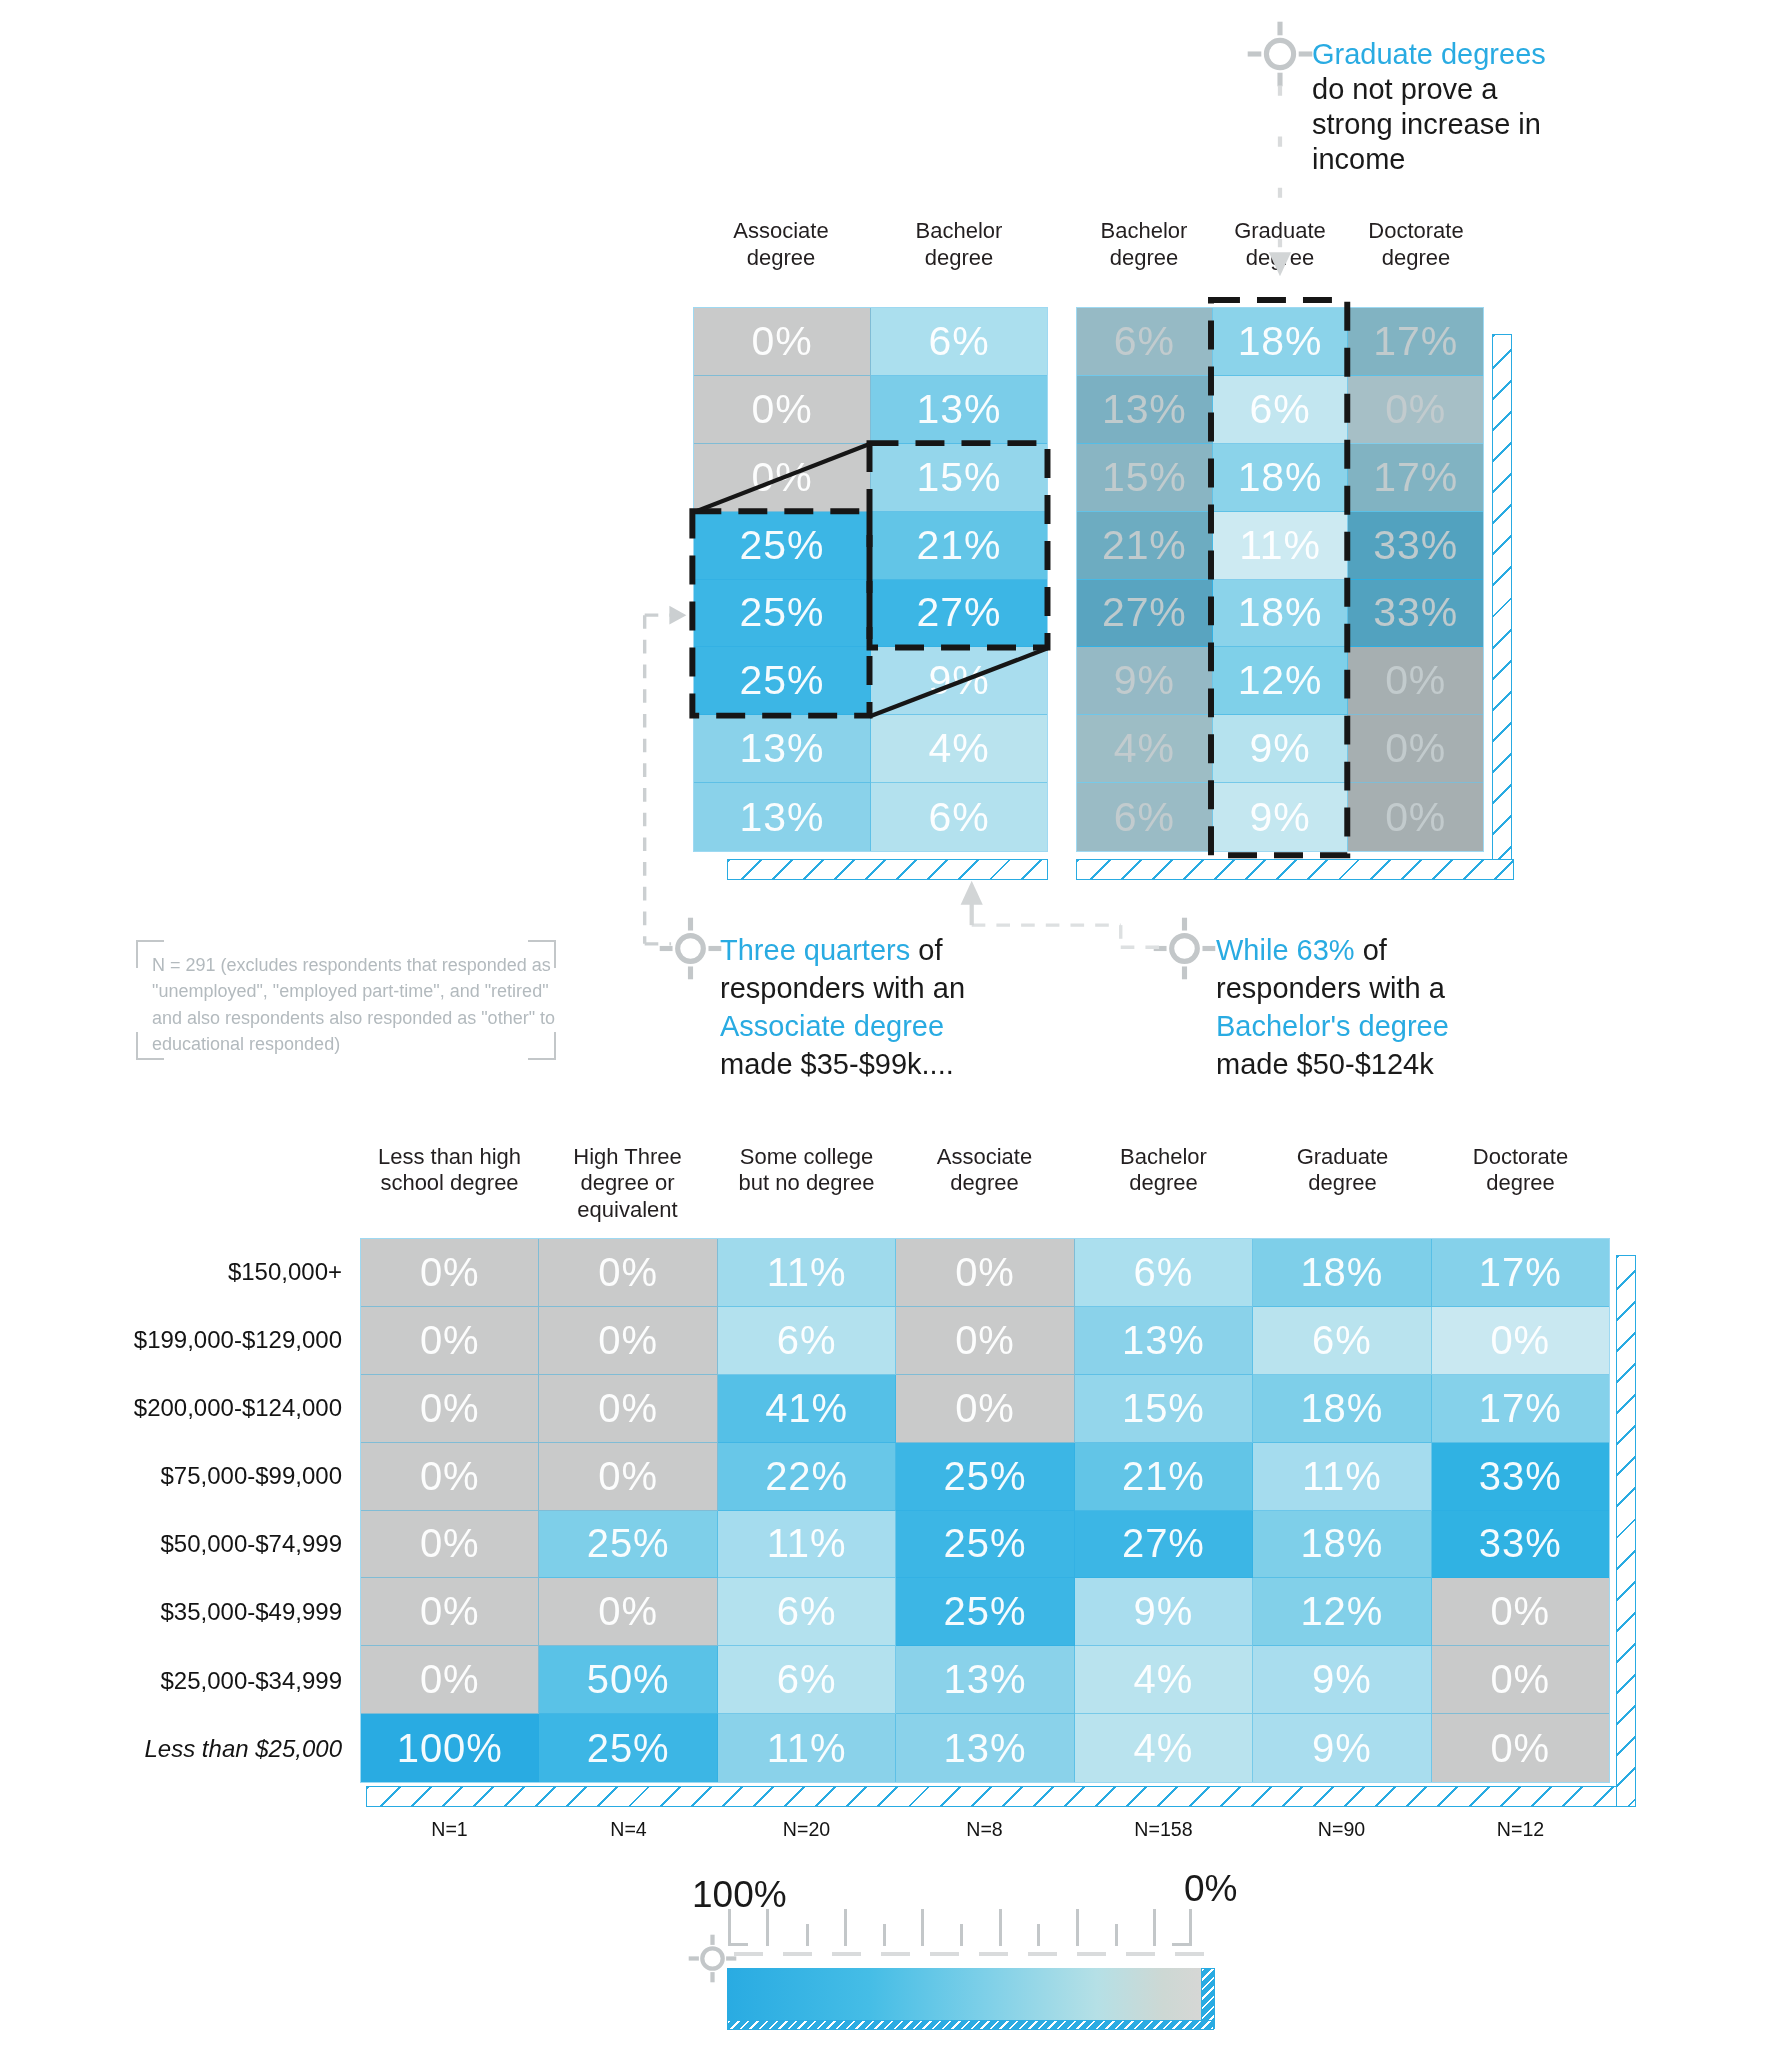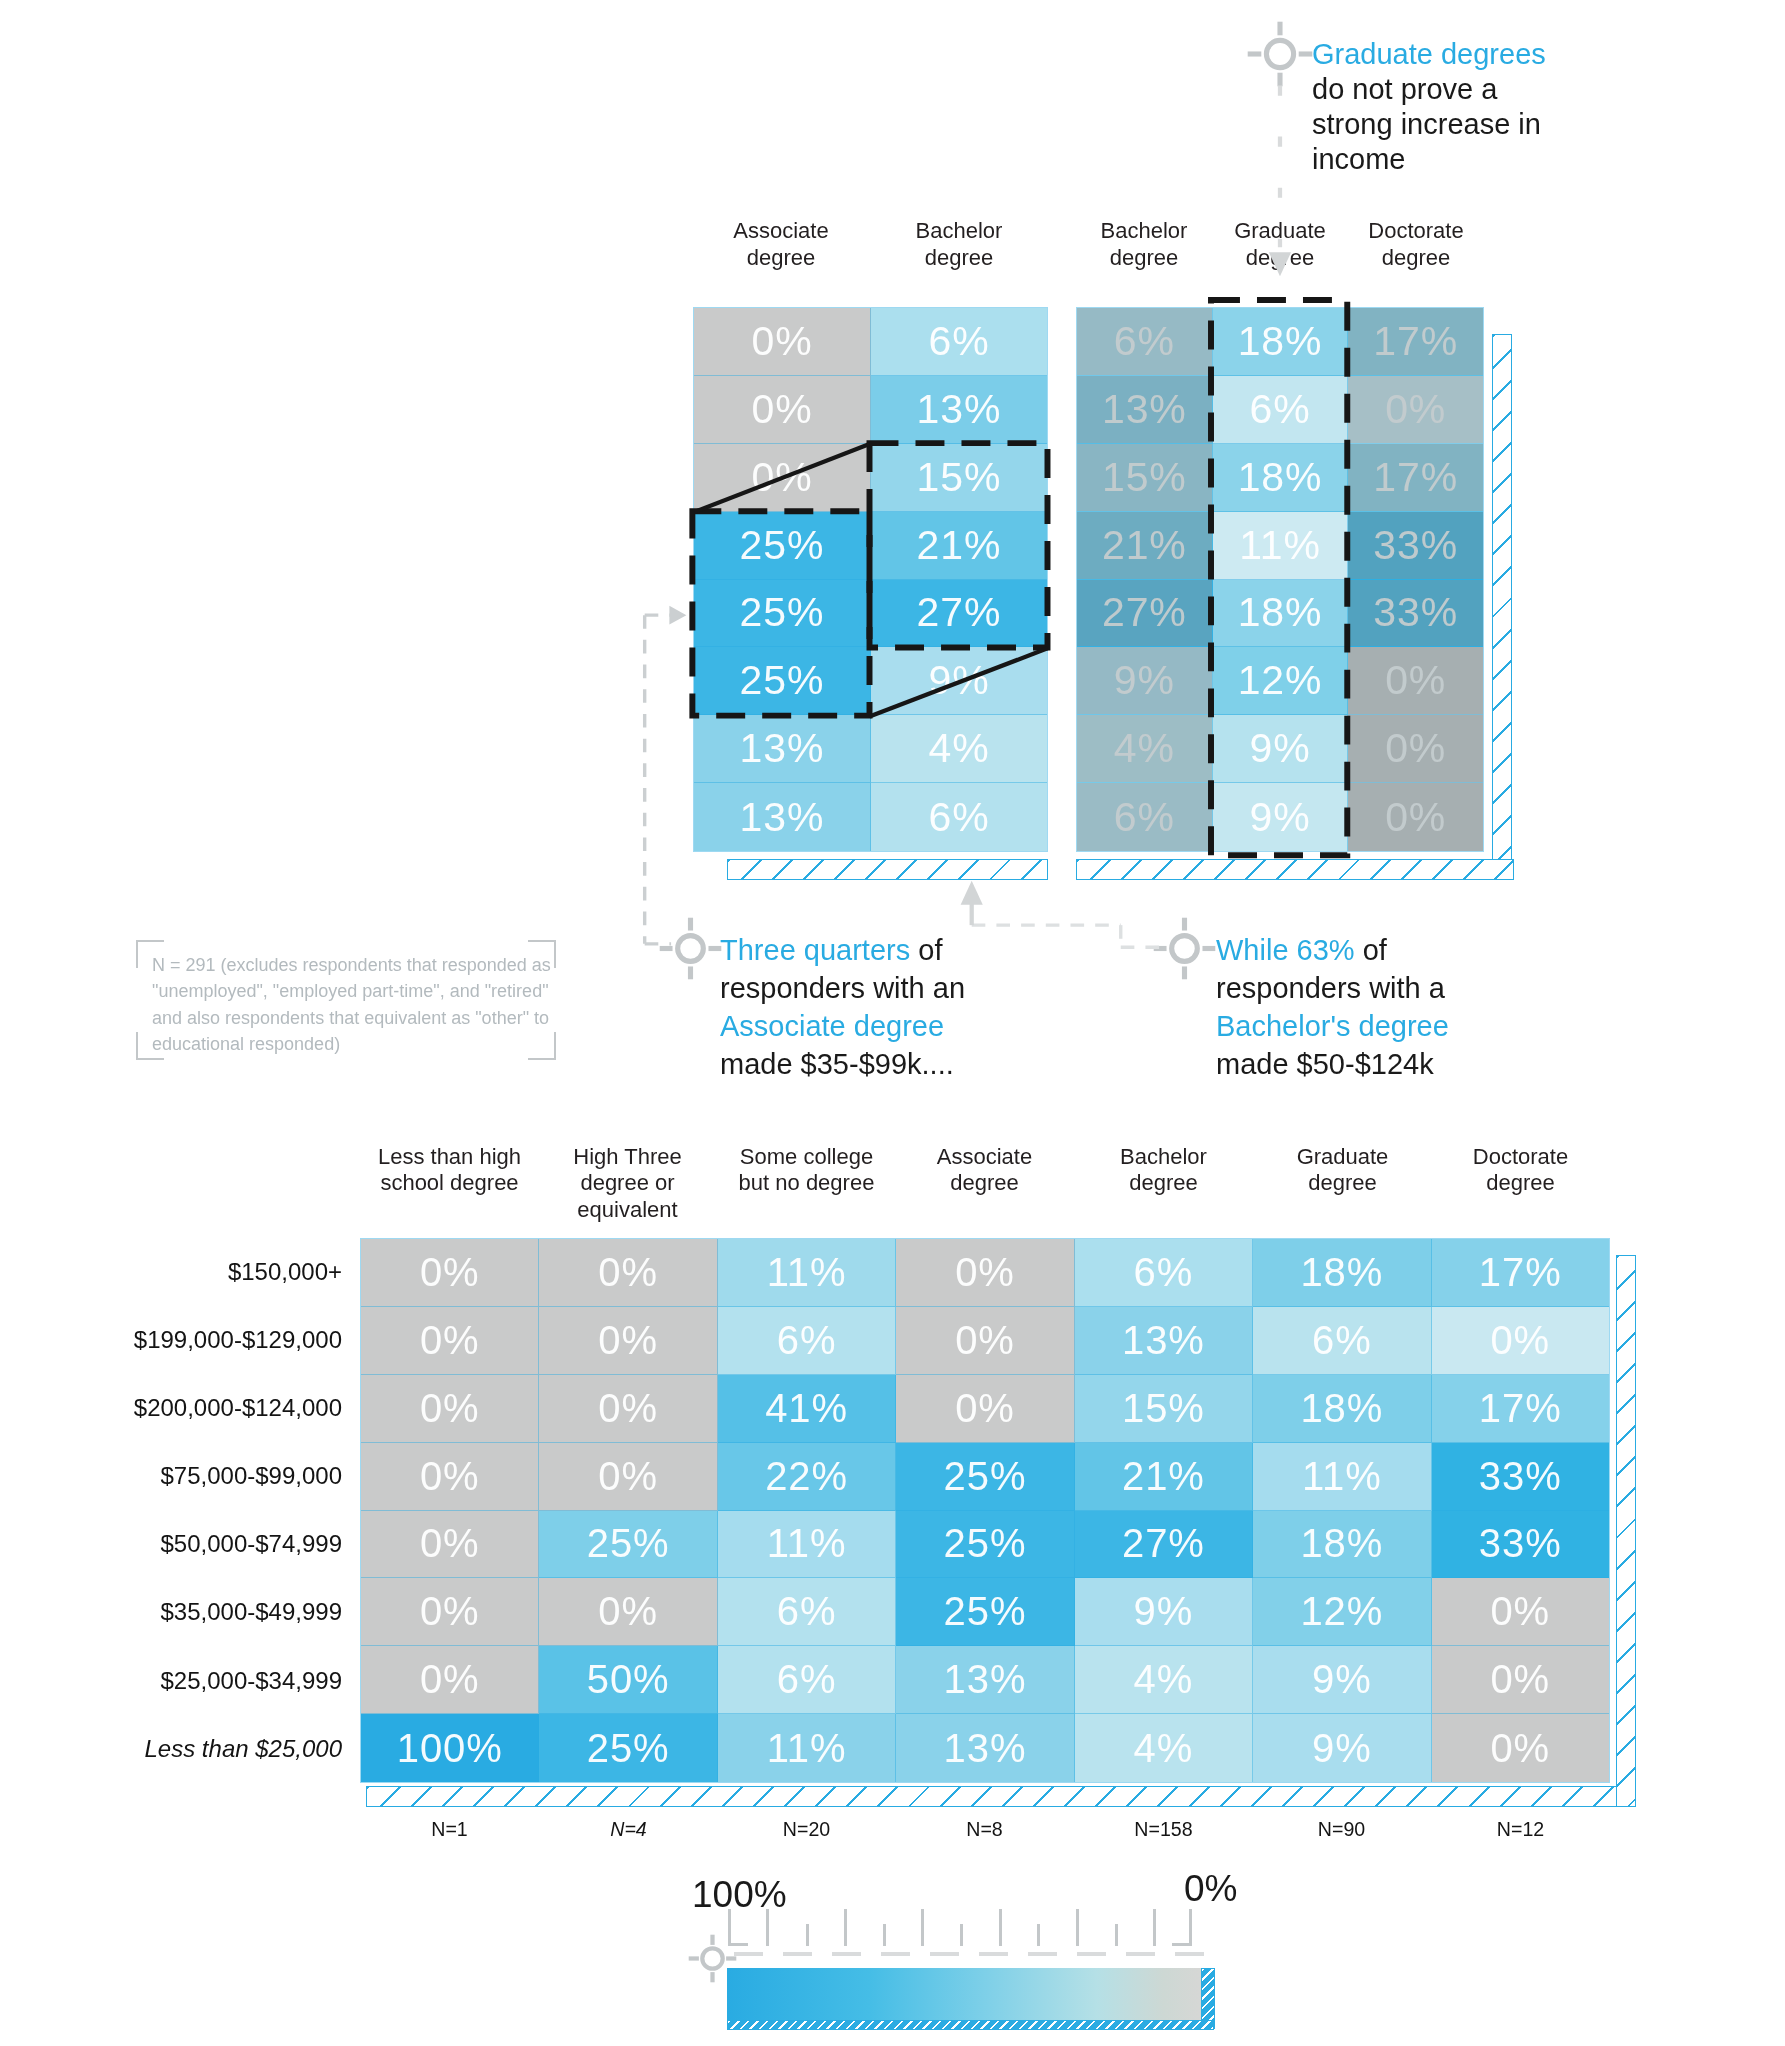--- a/index.html
+++ b/index.html
@@ -289,21 +289,21 @@
 </div>
 
 <div class="abs">
   <div class="corner tl" style="left:136px;top:940px;"></div>
   <div class="corner tr" style="left:528px;top:940px;"></div>
   <div class="corner bl" style="left:136px;top:1032px;"></div>
   <div class="corner br" style="left:528px;top:1032px;"></div>
   <div class="note">
     <div>N = 291 (excludes respondents that responded as</div>
     <div>"unemployed", "employed part-time", and "retired"</div>
-    <div>and also respondents that equivalent as "other" to</div>
+    <div>and also respondents also responded as "other" to</div>
     <div>educational responded)</div>
   </div>
 </div>
 
 <div class="main-col-header" style="left:371px;">Less than high school degree</div>
 <div class="main-col-header" style="left:549px;">High Three degree or equivalent</div>
 <div class="main-col-header" style="left:728px;">Some college but no degree</div>
 <div class="main-col-header" style="left:906px;">Associate degree</div>
 <div class="main-col-header" style="left:1085px;">Bachelor degree</div>
 <div class="main-col-header" style="left:1264px;">Graduate degree</div>
@@ -502,21 +502,21 @@
       <div class="hm-cell" style="background: rgb(201, 202, 202);">
         <span>0%</span>
       </div>
     </div>
   </div>
 
 <div class="hatch" style="left:366px;top:1786px;width:1270px;height:21px;"></div>
 <div class="hatch" style="left:1616px;top:1255px;width:20.4px;height:552px;"></div>
 
 <div class="n-label" style="left:360px;">N=1</div>
-<div class="n-label" style="left:539px;font-style:italic;">N=4</div>
+<div class="n-label" style="left:539px;">N=4</div>
 <div class="n-label" style="left:717px;">N=20</div>
 <div class="n-label" style="left:895px;">N=8</div>
 <div class="n-label" style="left:1074px;">N=158</div>
 <div class="n-label" style="left:1252px;">N=90</div>
 <div class="n-label" style="left:1431px;">N=12</div>
 
 <div class="legend-label" style="left:692px;top:1874px;">100%</div>
 <div class="legend-label" style="left:1184px;top:1868px;">0%</div>
 
 <div class="abs" style="left:728px;top:1908px;width:464px;height:38px;">

